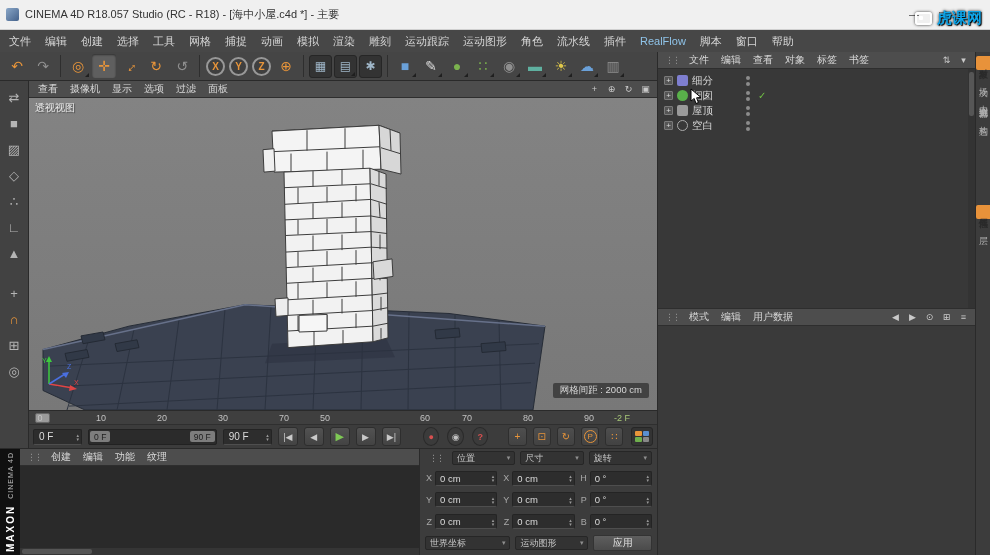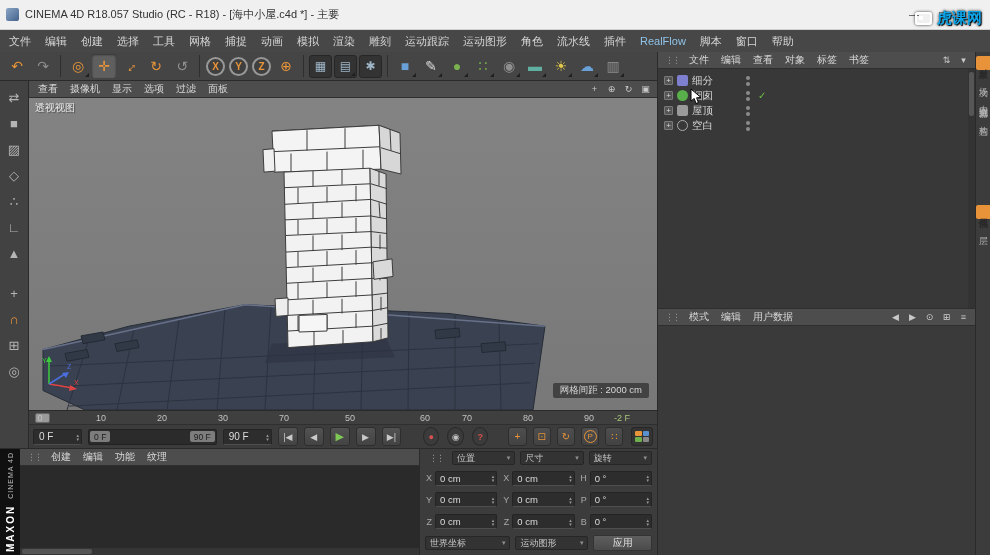--- a/index.html
+++ b/index.html
@@ -288,21 +288,21 @@
             </svg>
           </div>
 
           <div class="ruler">
             <div class="marker"></div>
             <span class="tick" style="left:11px">0</span>
             <span class="tick" style="left:72px">10</span>
             <span class="tick" style="left:133px">20</span>
             <span class="tick" style="left:194px">30</span>
             <span class="tick" style="left:255px">70</span>
-            <span class="tick" style="left:321px">50</span>
+            <span class="tick" style="left:296px">50</span>
             <span class="tick" style="left:396px">60</span>
             <span class="tick" style="left:438px">70</span>
             <span class="tick" style="left:499px">80</span>
             <span class="tick" style="left:560px">90</span>
             <span class="endmark" style="left:585px">-2 F</span>
           </div>
 
           <div class="animbar">
             <div class="field fr">
               <span>0 F</span>

